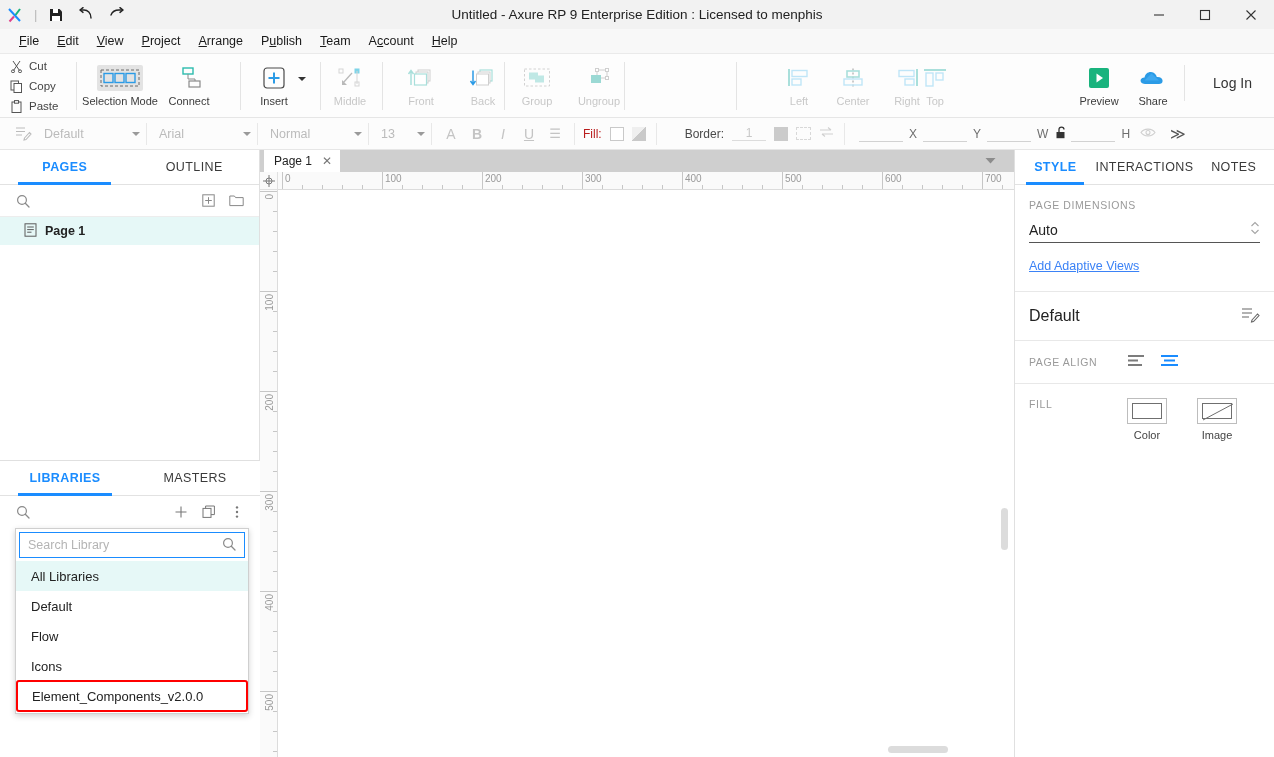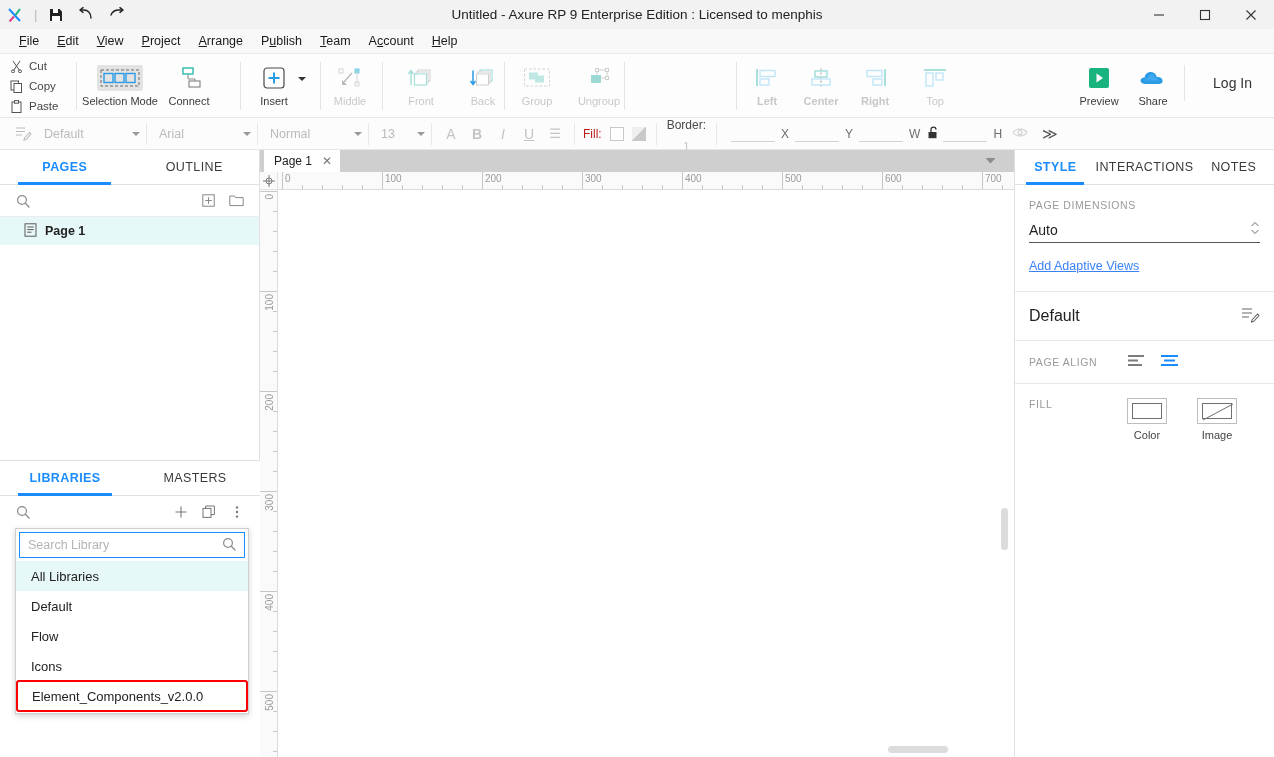--- a/index.html
+++ b/index.html
@@ -464,21 +464,21 @@
       <svg width="15" height="15" viewBox="0 0 15 15">
         <circle cx="6.2" cy="6.2" r="4.6" fill="none" stroke="#1a8cff" stroke-width="1.6"></circle>
         <path d="M9.6 9.6 L14 14" stroke="#1a8cff" stroke-width="1.8" stroke-linecap="round"></path>
       </svg>
       <span class="zoomval">100%</span>
       <span class="caret-dn"></span>
     </div>
 
     <div class="vdiv" style="left:736px;"></div>
 
-    <div class="tgroup" style="left:740px;font-weight:bold;">
+    <div class="tgroup" style="left:772px;">
       <div class="tbtn dis" style="width:54px">
         <div class="ic">
           <svg width="26" height="22" viewBox="0 0 26 22">
             <path d="M3 2 L3 19" stroke="#a9dfdb" stroke-width="2"></path>
             <rect x="6" y="3.5" width="15" height="6" fill="none" stroke="#bfe5f7" stroke-width="1.4"></rect>
             <rect x="6" y="12" width="9" height="6" fill="none" stroke="#bfe5f7" stroke-width="1.4"></rect>
           </svg>
         </div>
         <div class="lb">Left</div>
       </div>
@@ -588,21 +588,21 @@
     <div class="fb-ic" style="font-style:italic;font-size:14px;">I</div>
     <div class="fb-ic" style="text-decoration:underline;font-size:14px;">U</div>
     <div class="fb-ic" style="font-size:13px;">☰</div>
     <div class="fb-sep" style="margin-left:6px;"></div>
     <div class="fb-field" style="margin-left:8px;gap:8px;">
       <span style="color:#b91c1c;font-size:12px;">Fill:</span>
       <span class="swatch-empty"></span>
       <span class="swatch-grad"></span>
     </div>
     <div class="fb-sep" style="margin-left:10px;"></div>
-    <div class="fb-field" style="margin-left:10px;gap:8px;flex-direction:column;">
+    <div class="fb-field" style="margin-left:28px;gap:8px;">
       <span style="color:#4a4a4a;font-size:12px;">Border:</span>
       <span class="fb-num">1</span>
       <span style="width:14px;height:14px;background:#cbcbcb;"></span>
       <span style="width:15px;height:13px;border:1px dashed #d8d8d8;"></span>
       <span>
         <svg width="15" height="12" viewBox="0 0 15 12">
           <path d="M1 4 L12 4 M9 1.5 L12 4 M14 8 L3 8 M6 10.5 L3 8" stroke="#d0d0d0" stroke-width="1.1" fill="none"></path>
         </svg>
       </span>
     </div>

